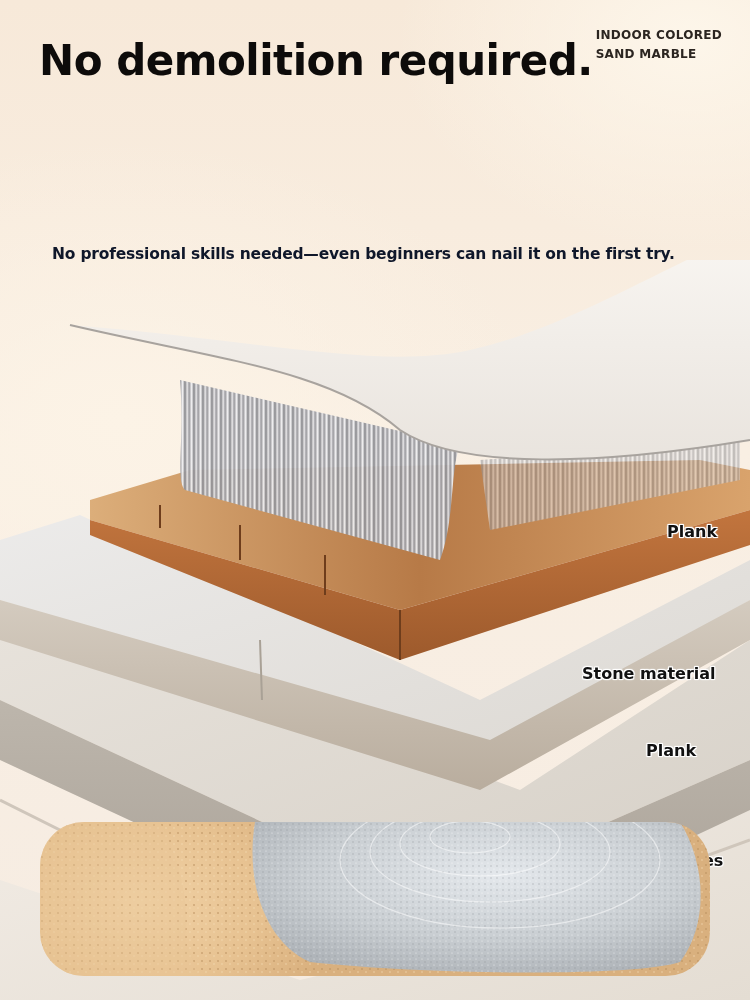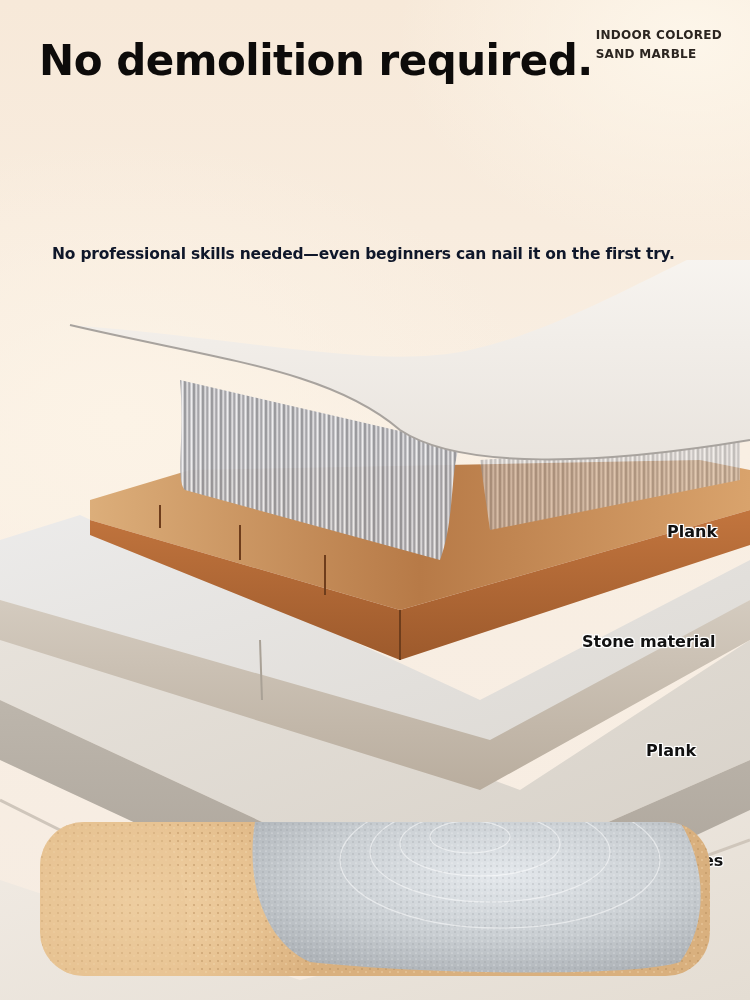--- a/index.html
+++ b/index.html
@@ -122,21 +122,21 @@
   <line x1="400" y1="610" x2="400" y2="660" stroke="#6e3d1c" stroke-width="2"></line>
 
   <path d="M180,380 C185,440 175,480 185,490 L440,560 C455,520 450,470 460,445 Z" fill="url(#strands)" opacity="0.95"></path>
   <path d="M480,460 L740,440 L740,480 L490,530 Z" fill="url(#strands)" opacity="0.55"></path>
 
   <path d="M70,325 C220,360 330,370 400,430 C460,470 600,465 750,440 L750,230 C640,280 560,330 470,350 C380,370 260,340 70,325 Z" fill="url(#sheetG)"></path>
   <path d="M70,325 C220,360 330,370 400,430 C460,470 600,465 750,440" fill="none" stroke="#a8a39e" stroke-width="2"></path>
 </svg>
 
 <div class="label" style="left:667px; top:522px;">Plank</div>
-<div class="label" style="left:582px; top:632px;">Stone material</div>
+<div class="label" style="left:582px; top:664px;">Stone material</div>
 <div class="label" style="left:646px; top:741px;">Plank</div>
 <div class="label" style="left:703px; top:851px;">es</div>
 
 <div class="inset">
   <svg width="670" height="154" viewBox="0 0 670 154" xmlns="http://www.w3.org/2000/svg">
     <defs>
       <radialGradient id="greyG" cx="0.55" cy="0.35" r="0.7">
         <stop offset="0" stop-color="#e4e8ec"></stop>
           <stop offset="0.6" stop-color="#c9ced2"></stop>
           <stop offset="1" stop-color="#aeb3b8"></stop>

